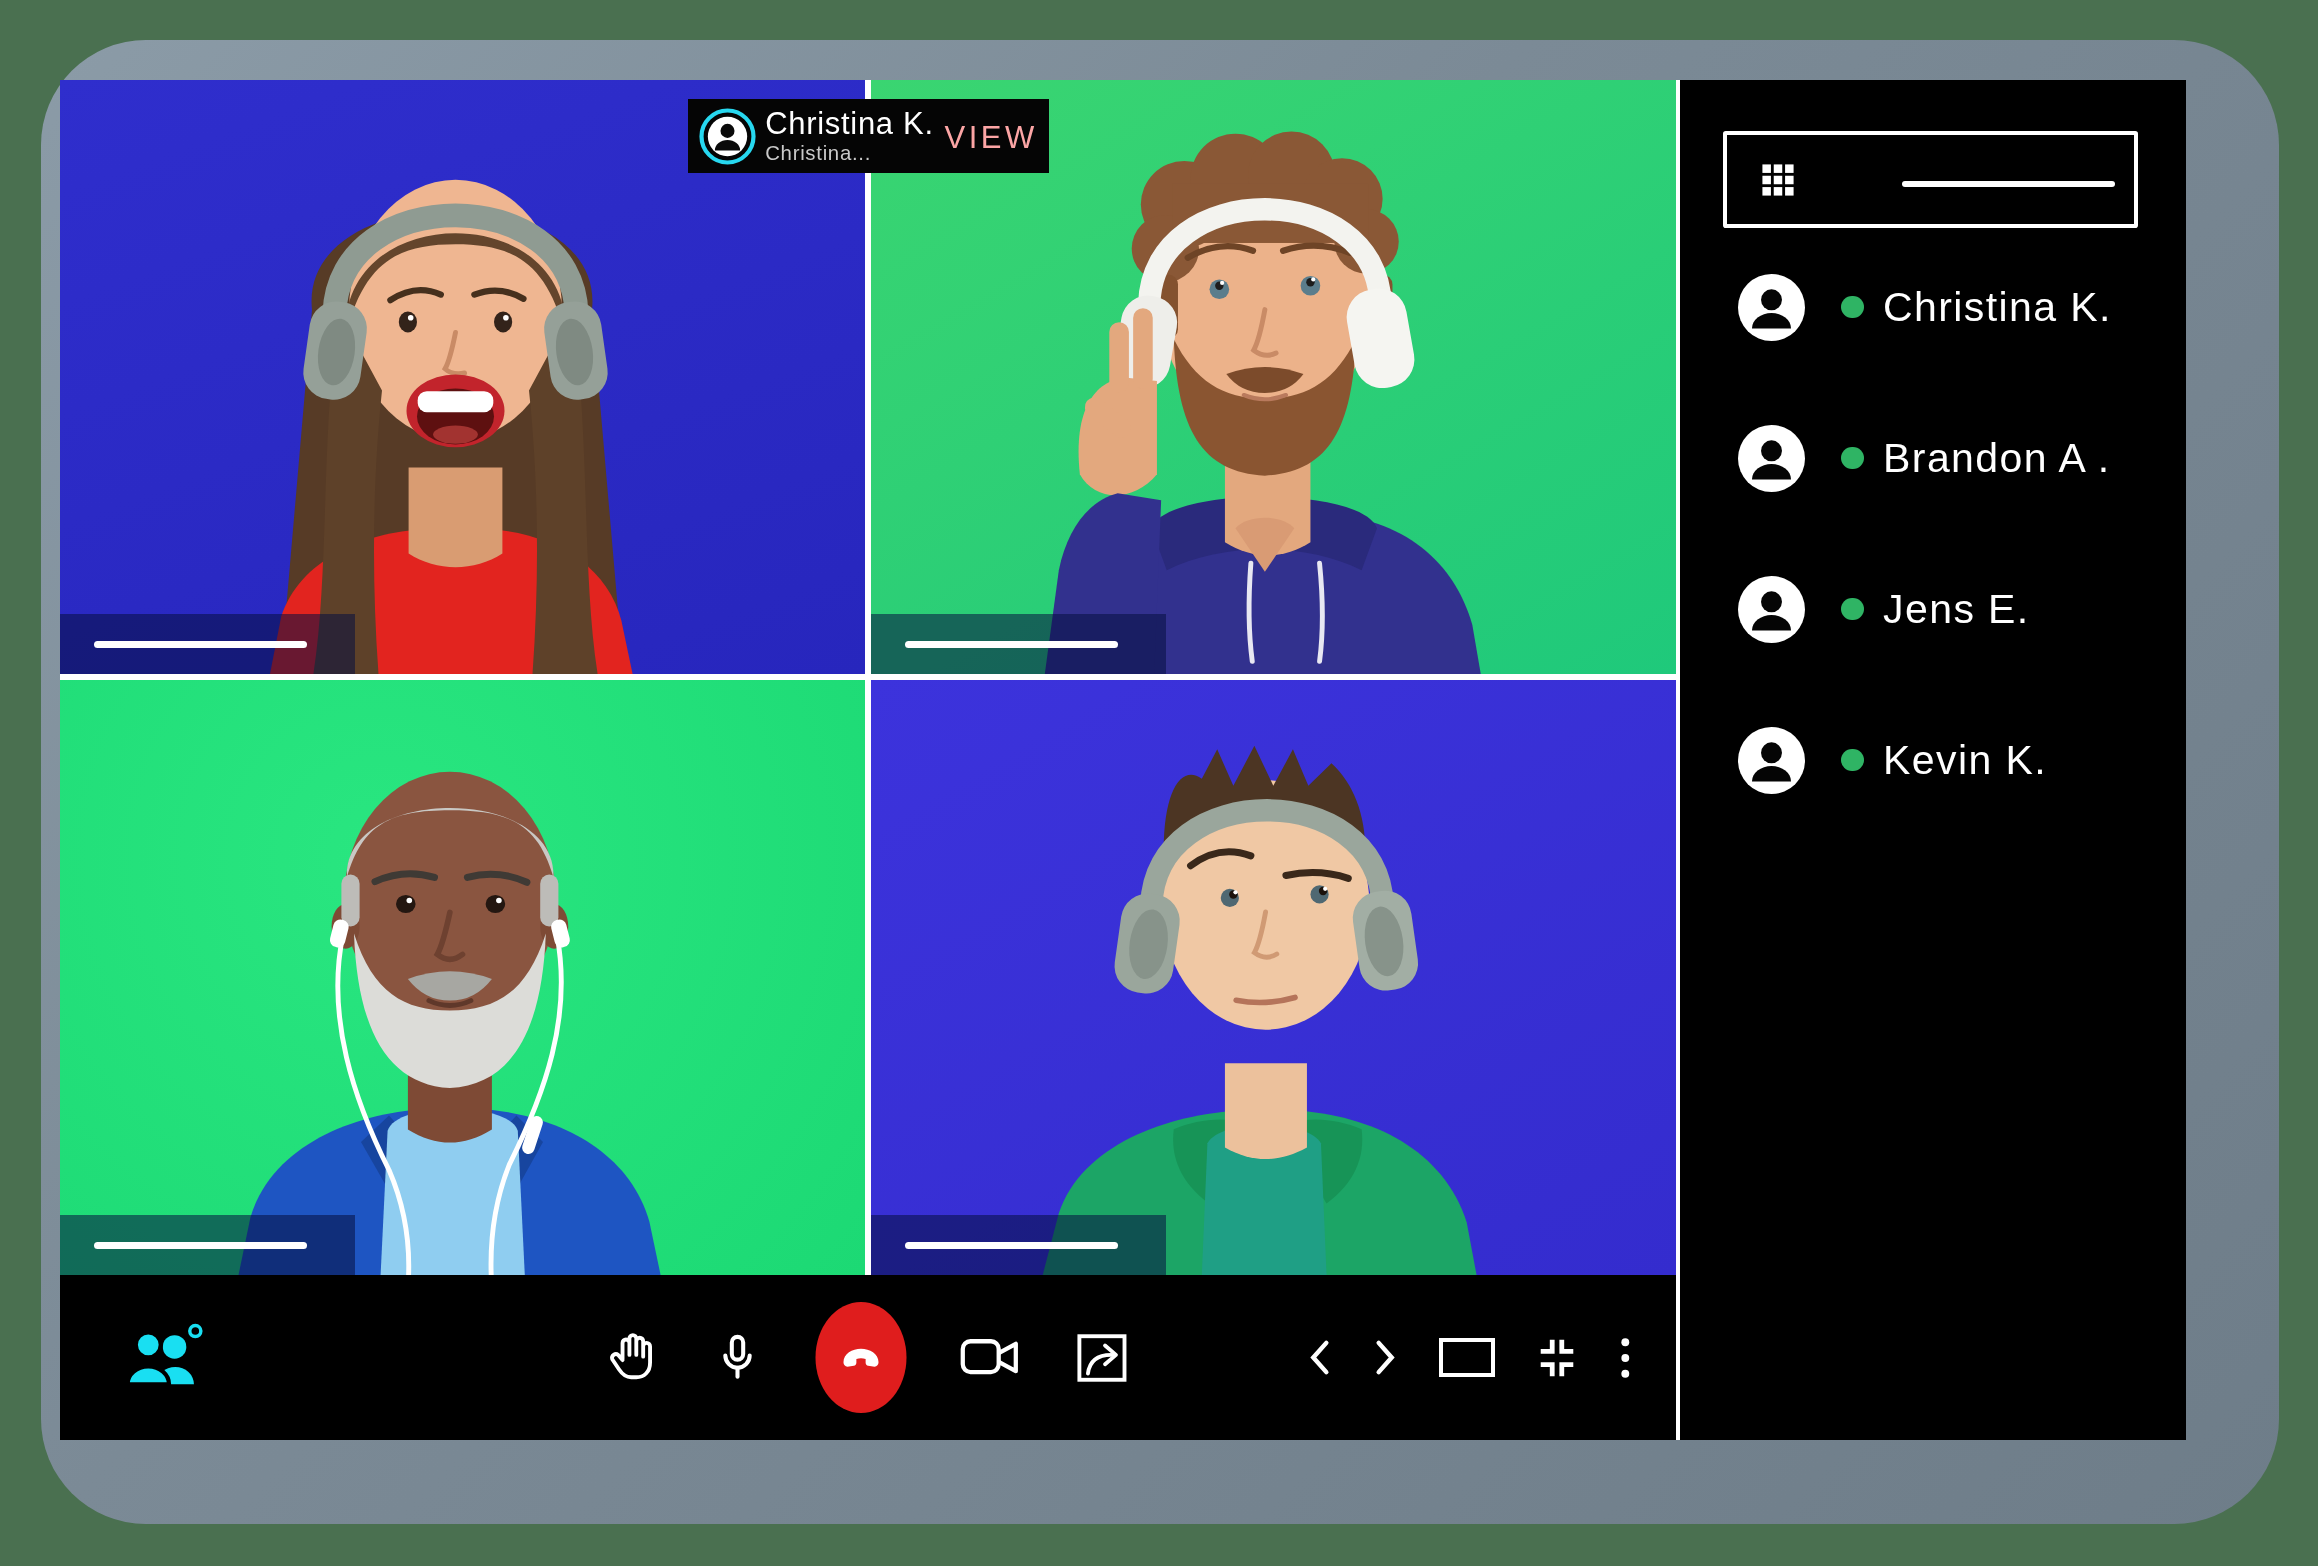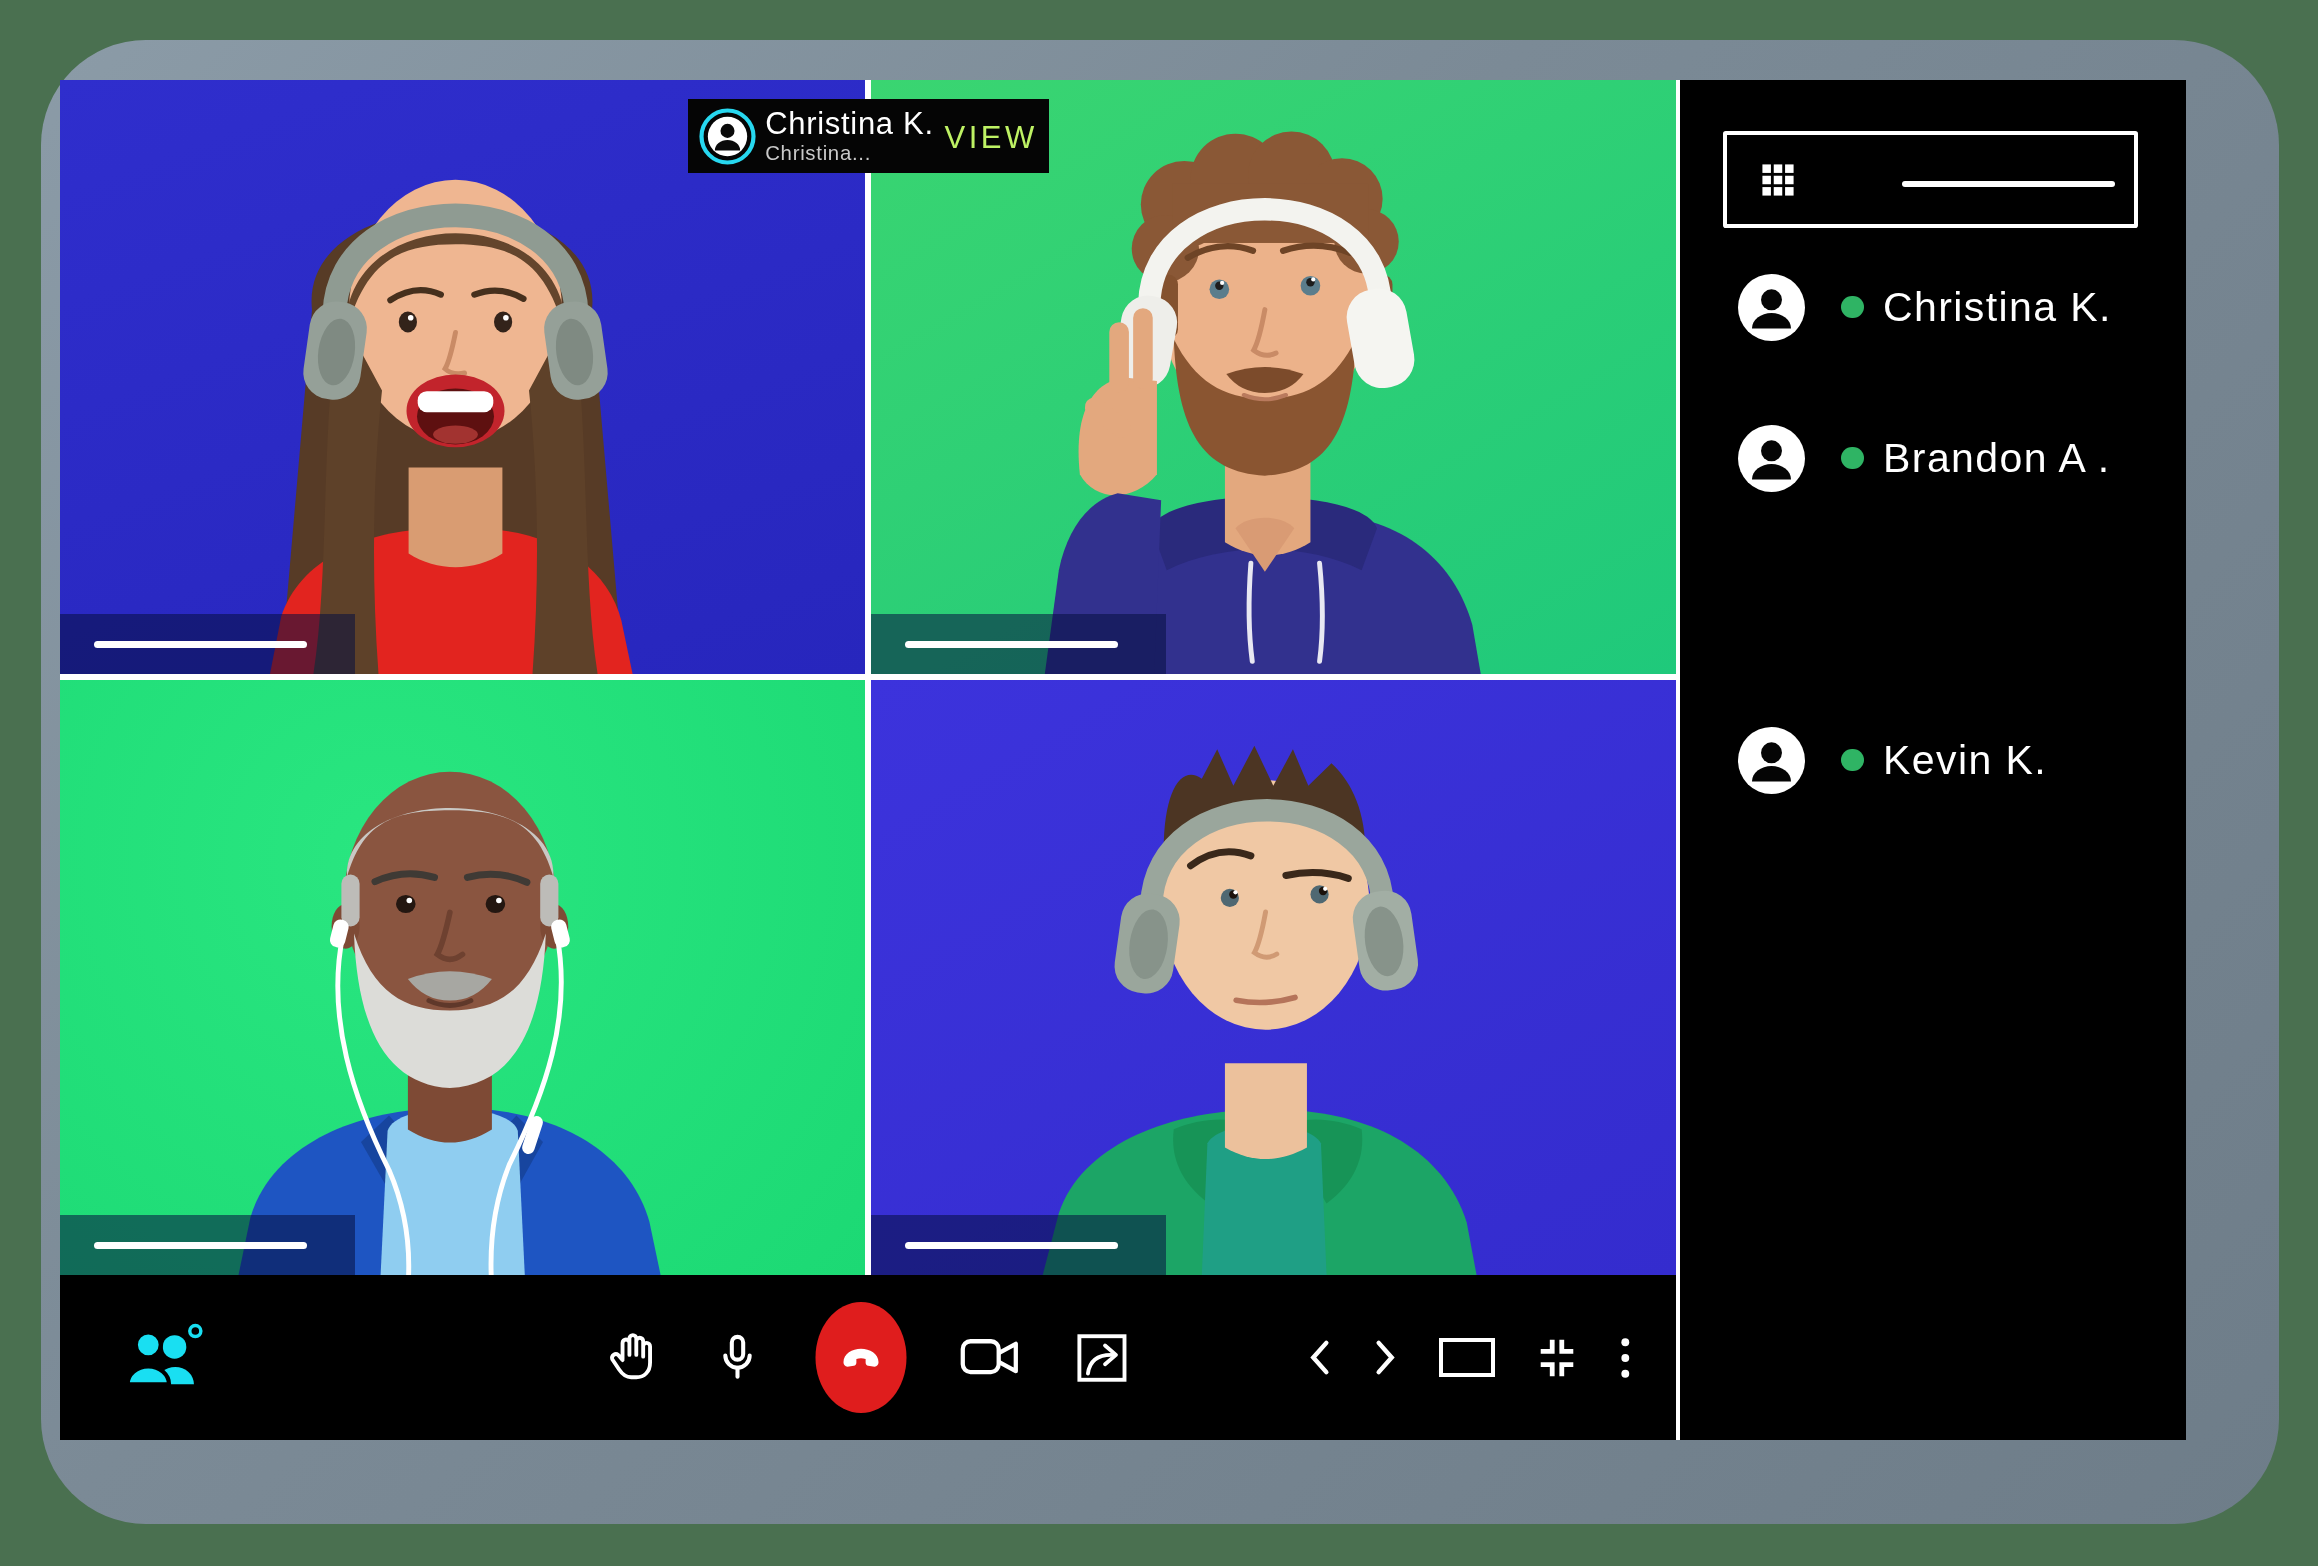--- a/index.html
+++ b/index.html
@@ -48,21 +48,21 @@
   .speak-badge{
     position:absolute;left:628px;top:19px;width:361px;height:74px;
     background:#050505;display:flex;align-items:center;z-index:30;
   }
   .speak-badge .avatar{margin-left:9.8px;width:59px;height:59px;flex:0 0 auto;}
   .badge-texts{margin-left:8.4px;line-height:1;}
   .badge-name{color:#fff;font-size:31px;letter-spacing:0.7px;}
   .badge-status{color:#c9c9c9;font-size:20.4px;margin-top:4.2px;letter-spacing:0.7px;}
   .badge-view{
     position:absolute;right:11.2px;top:50%;transform:translateY(-44%);
-    color:#bef264;font-size:31px;letter-spacing:3.5px;cursor:pointer;
+    color:#fca5a5;font-size:31px;letter-spacing:3.5px;cursor:pointer;
   }
 
   
   .toolbar{position:absolute;left:0;top:1195px;width:1616px;height:165px;background:#000;}
   .tb-left{position:absolute;left:62px;top:0;height:165px;display:flex;align-items:center;}
   .tb-center{
     position:absolute;left:50%;transform:translateX(-50%);top:0;height:165px;
     display:flex;align-items:center;gap:52px;
   }
   .tb-right{
@@ -373,20 +373,29 @@
       <div class="p-row" style="top:336px;text-align:center;">
         <svg class="p-avatar" viewBox="0 0 96 96">
           <circle cx="48" cy="48" r="48" fill="#fff"></circle>
           <circle cx="48" cy="37" r="15" fill="#050505"></circle>
           <path d="M20 78 a28 22 0 0 1 56 0 z" fill="#050505"></path>
         </svg>
         <div class="p-dot"></div>
         <div class="p-name">Brandon A .</div>
       </div>
 
+      <div class="p-row" style="top:487px;">
+        <svg class="p-avatar" viewBox="0 0 96 96">
+          <circle cx="48" cy="48" r="48" fill="#fff"></circle>
+          <circle cx="48" cy="37" r="15" fill="#050505"></circle>
+          <path d="M20 78 a28 22 0 0 1 56 0 z" fill="#050505"></path>
+        </svg>
+        <div class="p-dot"></div>
+        <div class="p-name">Jens E.</div>
+      </div>
 
       <div class="p-row" style="top:638px;">
         <svg class="p-avatar" viewBox="0 0 96 96">
           <circle cx="48" cy="48" r="48" fill="#fff"></circle>
           <circle cx="48" cy="37" r="15" fill="#050505"></circle>
           <path d="M20 78 a28 22 0 0 1 56 0 z" fill="#050505"></path>
         </svg>
         <div class="p-dot"></div>
         <div class="p-name">Kevin K.</div>
       </div>

